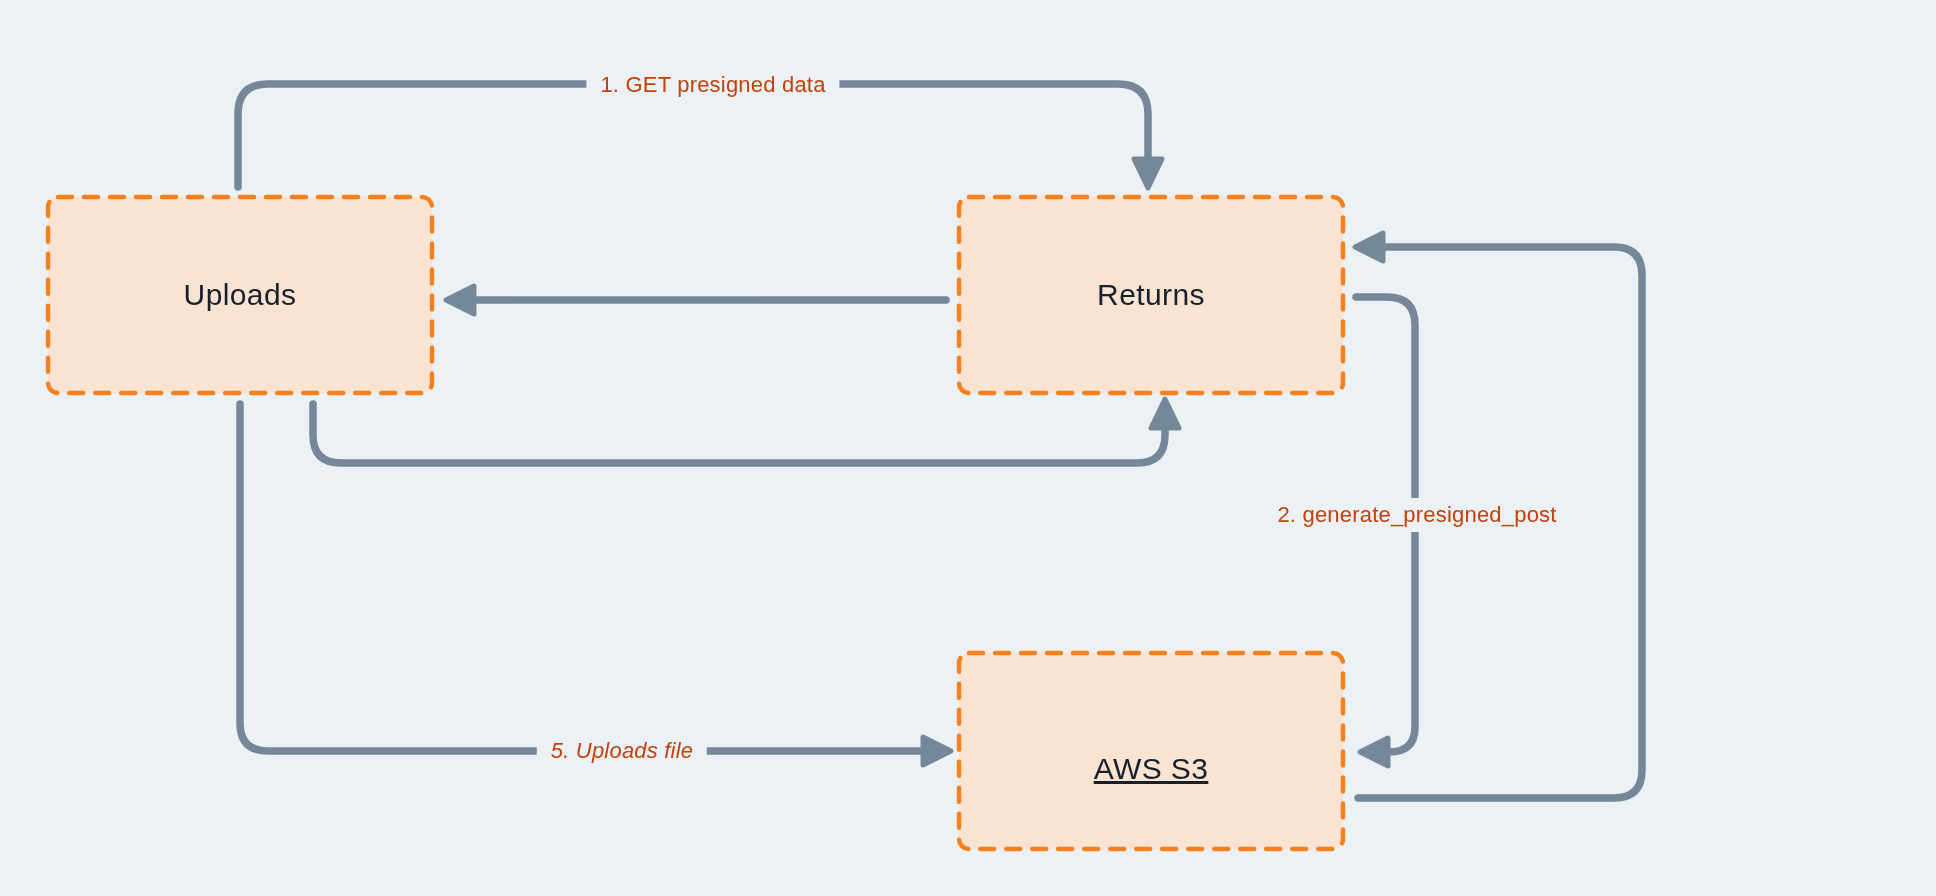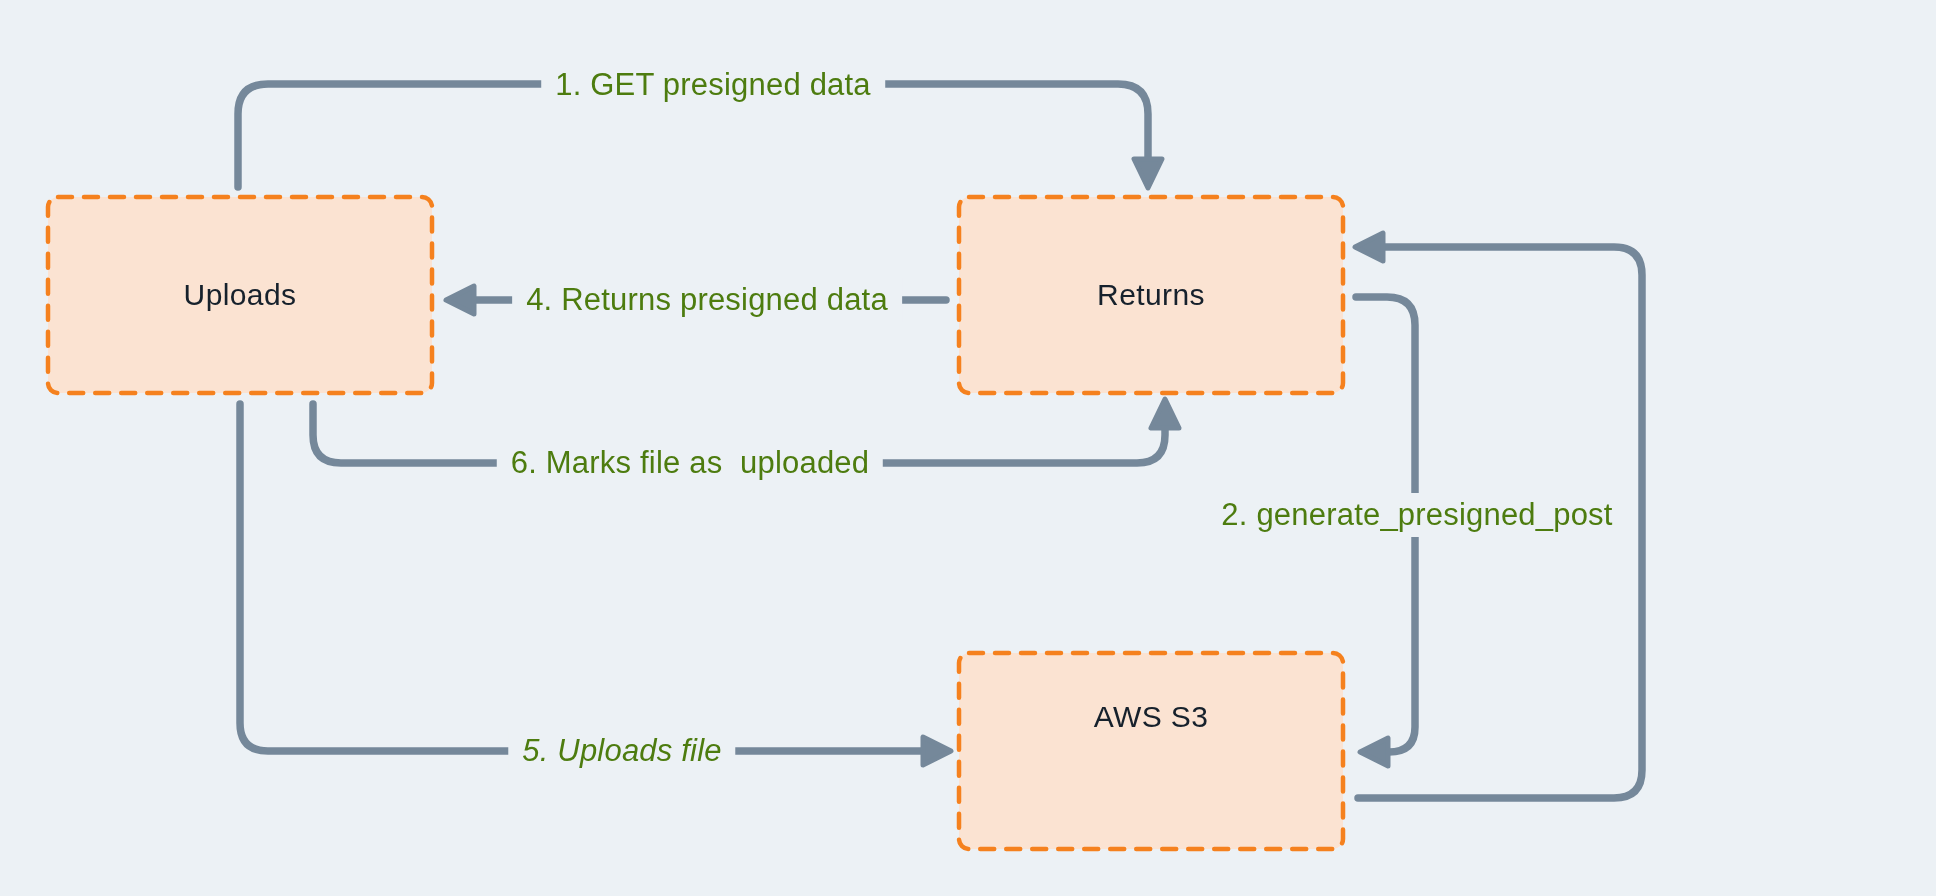--- a/index.html
+++ b/index.html
@@ -27,23 +27,23 @@
     justify-content: center;
     font-size: 30px;
     letter-spacing: 0.4px;
     color: #16212C;
   }
   .flow-label {
     position: absolute;
     transform: translate(-50%, -50%);
     background: #ECF1F5;
     padding: 4px 14px;
-    font-size: 31px;
+    font-size: 22px;
     letter-spacing: 0.2px;
-    color: #4d7c0f;
+    color: #c2410c;
     white-space: pre;
   }
 </style>
 </head>
 <body>
 
 <div class="canvas">
 
   <svg class="diagram-svg" width="1936" height="896" viewBox="0 0 1936 896">
 
@@ -67,21 +67,19 @@
       <path d="M 446 300 L 474 286 L 474 314 Z"></path>
       <path d="M 1165 399 L 1151 428 L 1179 428 Z"></path>
       <path d="M 951 751 L 923 737 L 923 765 Z"></path>
       <path d="M 1360 752 L 1388 738 L 1388 766 Z"></path>
       <path d="M 1355 247 L 1383 233 L 1383 261 Z"></path>
     </g>
   </svg>
 
   <div class="node-label" style="left:48px;  top:197px; width:384px; height:196px;">Uploads</div>
   <div class="node-label" style="left:959px; top:197px; width:384px; height:196px;">Returns</div>
-  <div class="node-label" style="left:959px; top:619px; width:384px; height:196px;">AWS S3</div>
+  <div class="node-label" style="left:959px; top:671px; width:384px; height:196px;text-decoration:underline;">AWS S3</div>
 
   <div class="flow-label" style="left:713px;  top:85px;">1. GET presigned data</div>
   <div class="flow-label" style="left:1417px; top:515px;">2. generate_presigned_post</div>
-  <div class="flow-label" style="left:707px;  top:300px;">4. Returns presigned data</div>
   <div class="flow-label" style="left:622px;  top:751px;font-style:italic;">5. Uploads file</div>
-  <div class="flow-label" style="left:690px;  top:463px;">6. Marks file as  uploaded</div>
 
 </div>
 
 </body></html>

